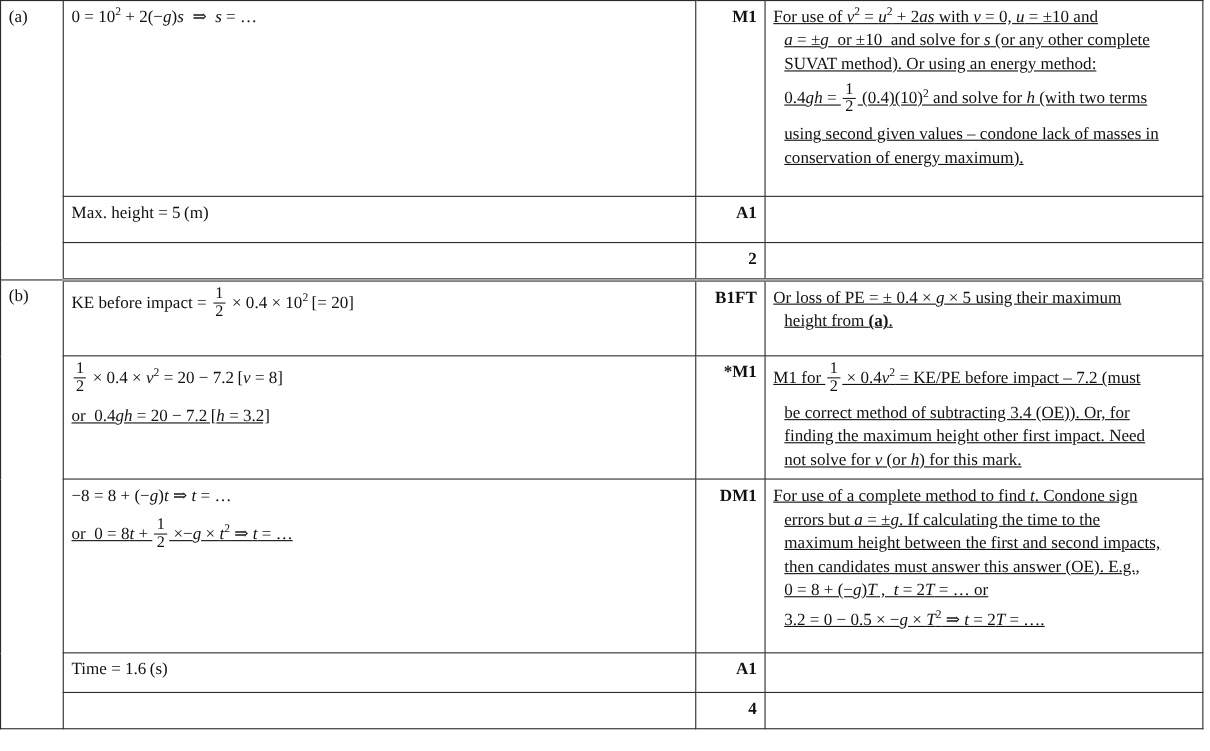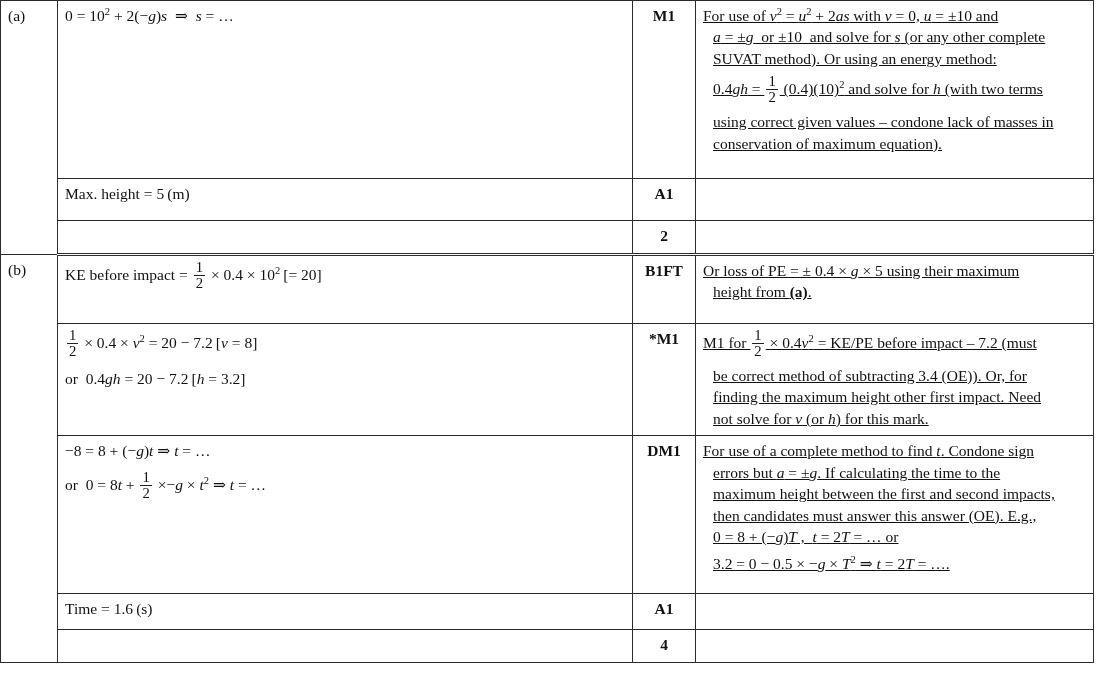--- a/index.html
+++ b/index.html
@@ -48,21 +48,21 @@
     padding: 4px 0 0 4px;
     font-size: 15.5px;
     vertical-align: top;
     white-space: nowrap;
   }
 
   td.working {
     font-size: 15.5px;
   }
   td.marks {
-    text-align: center;
+    text-align: right;
     font-weight: bold;
     padding-right: 9px;
     white-space: nowrap;
   }
   td.notes {
     font-size: 14.6px;
     line-height: 1.38;
     padding-left: 8px;
     padding-right: 6px;
   }
@@ -84,21 +84,21 @@
     font-size: 0.95em;
     line-height: 1.02;
     margin: 0 2px;
     position: relative;
     top: -1px;
   }
   .frac .num { display: block; padding: 0 2px; }
   .frac .den { display: block; padding: 0 2px; border-top: 1px solid #222; }
 
   .eqline { white-space: nowrap; }
-  .eqline + .eqline { margin-top: 9px; }
+  .eqline + .eqline { margin-top: 9px; text-decoration: underline; }
 
   .notes p { margin: 0; text-decoration: underline; }
   .notes p + p { margin-top: 1px; margin-left: 10px; }
   .nspace { margin-top: 6px !important; }
 
   .row-tall-a   { height: 178px; }
   .row-maxh     { height: 42px; margin-left: 27px; }
   .row-total-a  { height: 34px; }
   .row-b1ft     { height: 69px; }
   .row-m1       { height: 112px; }
@@ -144,24 +144,24 @@
           </p>
           <p>
             SUVAT method). Or using an energy method:
           </p>
           <p class="nspace">
             0.4<span class="m">gh</span> =
             <span class="frac"><span class="num">1</span><span class="den">2</span></span>
             (0.4)(10)<span class="sup">2</span> and solve for <span class="m">h</span> (with two terms
           </p>
           <p class="nspace">
-            using correct given values – condone lack of masses in
-          </p>
-          <p>
-            conservation of maximum equation).
+            using second given values – condone lack of masses in
+          </p>
+          <p>
+            conservation of energy maximum).
           </p>
         </td>
       </tr>
 
       <tr class="row-maxh">
         <td class="working">
           <span class="eqline">Max.&nbsp;height = 5 (m)</span>
         </td>
         <td class="marks">A1</td>
         <td class="notes"></td>

